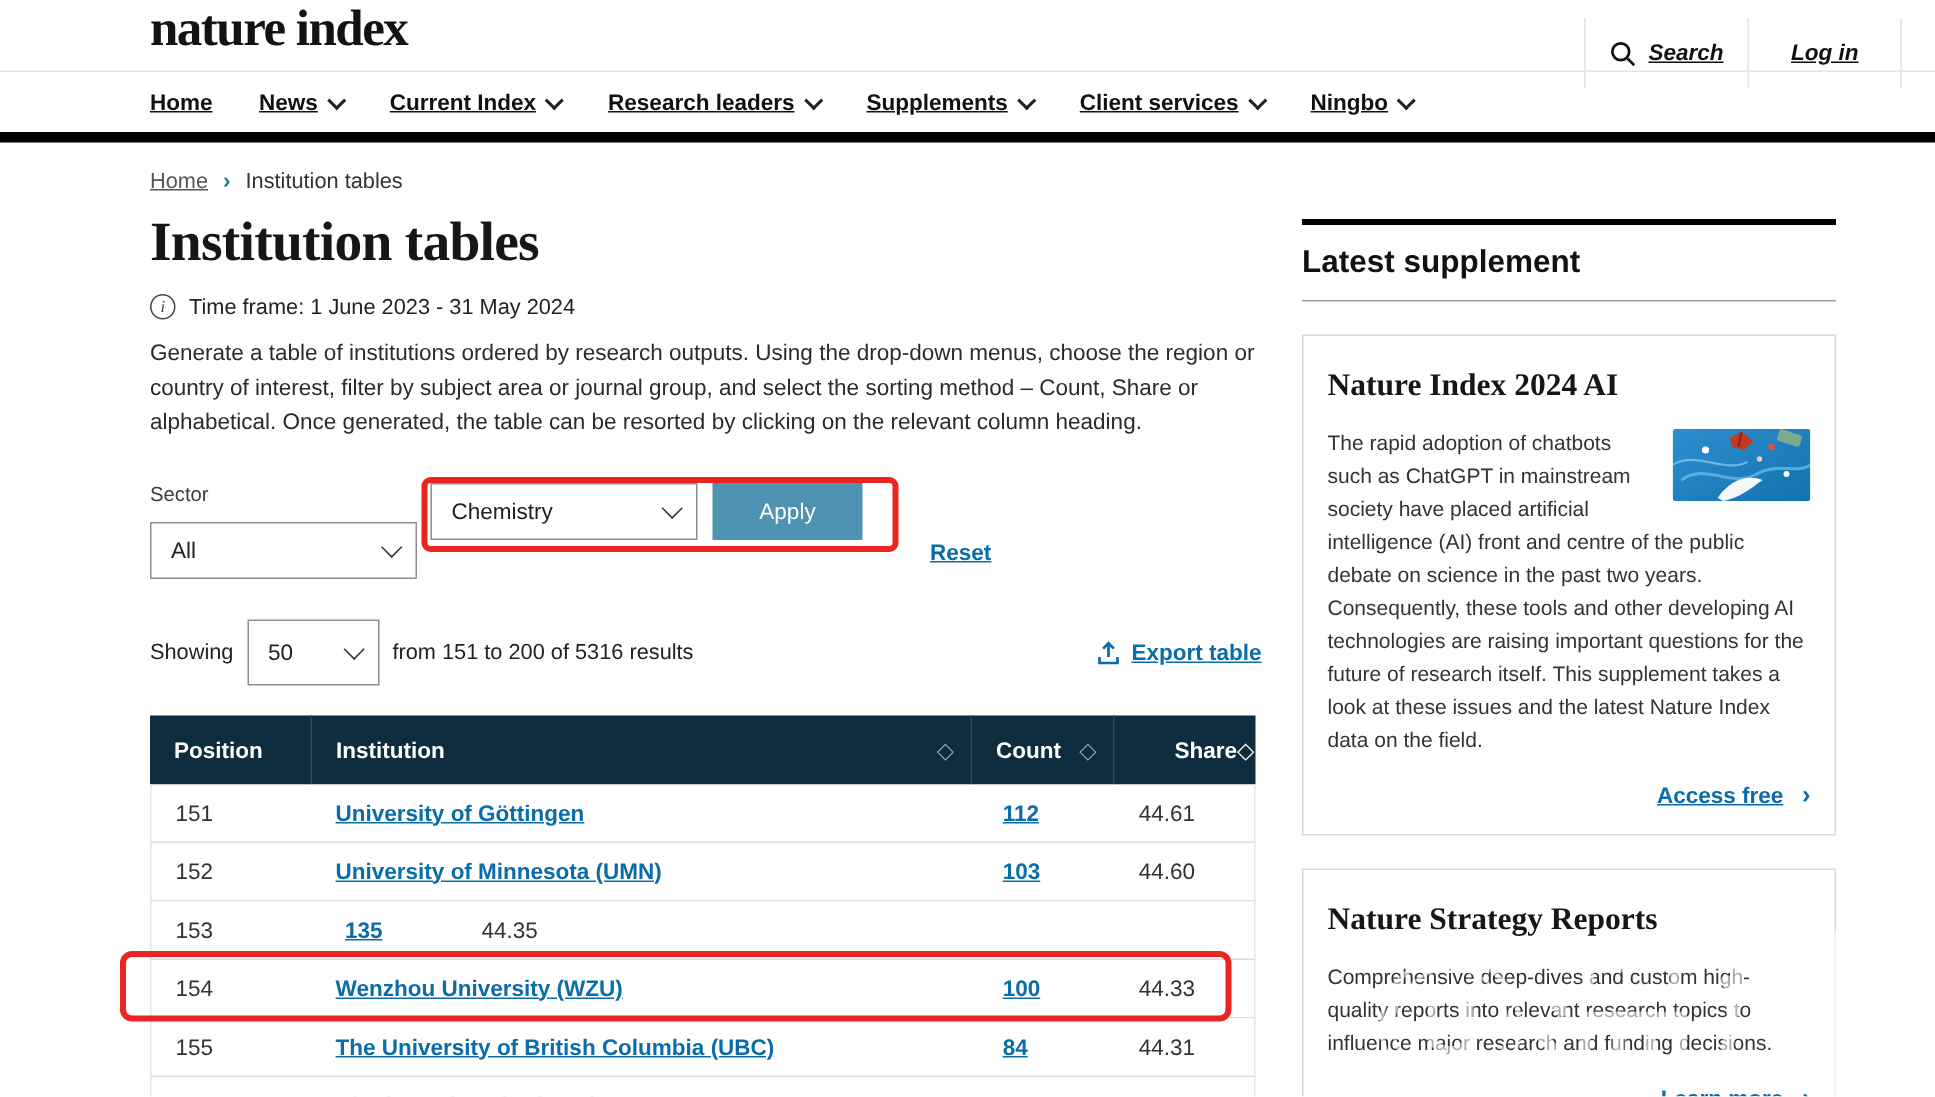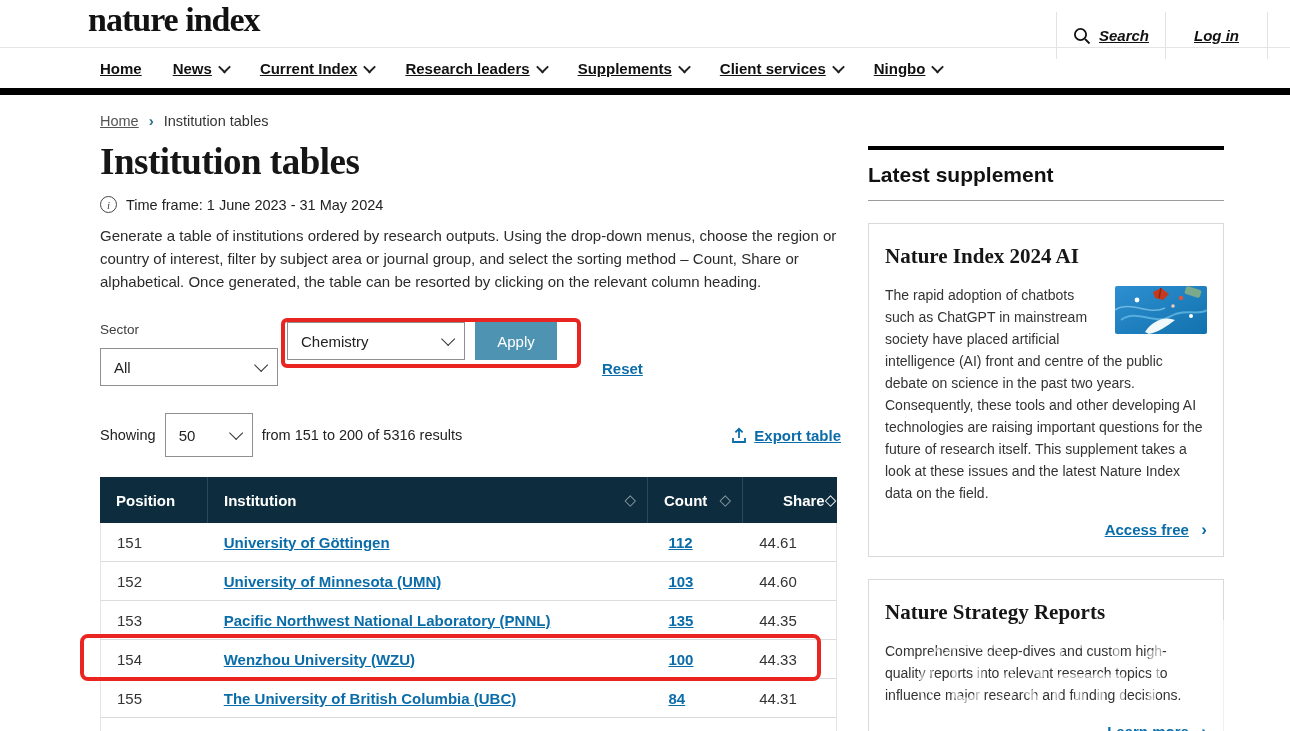--- a/index.html
+++ b/index.html
@@ -1,21 +1,21 @@
 <!DOCTYPE html>
 <html><head>
 <meta charset="utf-8">
 <style>
   html,body{margin:0;padding:0;background:#fff;}
   .page{position:relative;width:1290px;height:731px;overflow:hidden;background:#fff;
         font-family:"Liberation Sans",sans-serif;color:#222;}
 
   
   .topbar{position:relative;height:47px;border-bottom:1px solid #e4e4e4;background:#fff;}
-  .logo{position:absolute;left:88px;top:1px;font-family:"Liberation Serif",serif;
+  .logo{position:absolute;left:100px;top:1px;font-family:"Liberation Serif",serif;
         font-weight:700;font-size:34px;letter-spacing:-1px;color:#121212;cursor:pointer;}
   .topbar-right{position:absolute;right:0;top:12px;height:47px;display:flex;align-items:center;font-style:italic;}
   .vdiv{width:1px;height:47px;background:#e2e2e2;}
   .toplink{display:flex;align-items:center;gap:8px;font-size:15px;font-weight:700;color:#111;
            text-decoration:underline;cursor:pointer;}
   .search-cell{padding:0 16px;}
   .login-cell{padding:0 28px;}
   .top-endpad{width:22px;}
 
   
@@ -43,21 +43,21 @@
   
   .filters{display:flex;align-items:flex-start;margin-bottom:27px;}
   .filter{margin-right:9px;}
   .filter label{display:block;font-size:13.5px;color:#3d3d3d;margin-bottom:11px;}
   .select{width:178px;height:38px;border:1px solid #8f8f8f;background:#fff;box-sizing:border-box;
           display:flex;align-items:center;justify-content:space-between;padding:0 13px;
           font-size:15px;color:#222;cursor:pointer;}
   .sel-chev{width:9px;height:9px;border-right:1.5px solid #333;border-bottom:1.5px solid #333;
             transform:rotate(45deg) translateY(-3px);}
   .subject-row{display:flex;position:relative;}
-  .apply-btn{margin-left:10px;width:82px;height:38px;background:#4e93b2;color:#fff;border:none;
+  .apply-btn{margin-left:10px;width:100px;height:38px;background:#4e93b2;color:#fff;border:none;
              font-size:15px;font-family:inherit;cursor:pointer;}
   .red-frame{position:absolute;border:4px solid #ea2420;border-radius:6px;pointer-events:none;z-index:5;}
   .subject-frame{left:-6px;right:-24px;top:-4px;bottom:-8px;}
   .reset-link{align-self:flex-end;margin:0 0 9px 36px;font-size:15px;font-weight:700;
               color:#0a6ca8;text-decoration:underline;cursor:pointer;}
 
   
   .showing-row{display:flex;align-items:center;margin-bottom:20px;font-size:14.5px;color:#222;}
   .pagesize{width:88px;height:44px;margin:0 9px;}
   .export-link{margin-left:auto;display:flex;align-items:center;gap:7px;font-size:15px;
@@ -255,21 +255,20 @@
             <div class="td c-share">44.61</div>
           </div>
           <div class="tr">
             <div class="td c-pos">152</div>
             <div class="td c-inst"><a>University of Minnesota (UMN)</a></div>
             <div class="td c-count"><a>103</a></div>
             <div class="td c-share">44.60</div>
           </div>
           <div class="tr">
             <div class="td c-pos">153</div>
-            <div class="td c-inst"><a>Pacific Northwest National Laboratory (PNNL)</a></div>
             <div class="td c-count"><a>135</a></div>
             <div class="td c-share">44.35</div>
           </div>
           <div class="tr">
             <div class="td c-pos">154</div>
             <div class="td c-inst"><a>Wenzhou University (WZU)</a></div>
             <div class="td c-count"><a>100</a></div>
             <div class="td c-share">44.33</div>
             <div class="red-frame row-frame"></div>
           </div>

